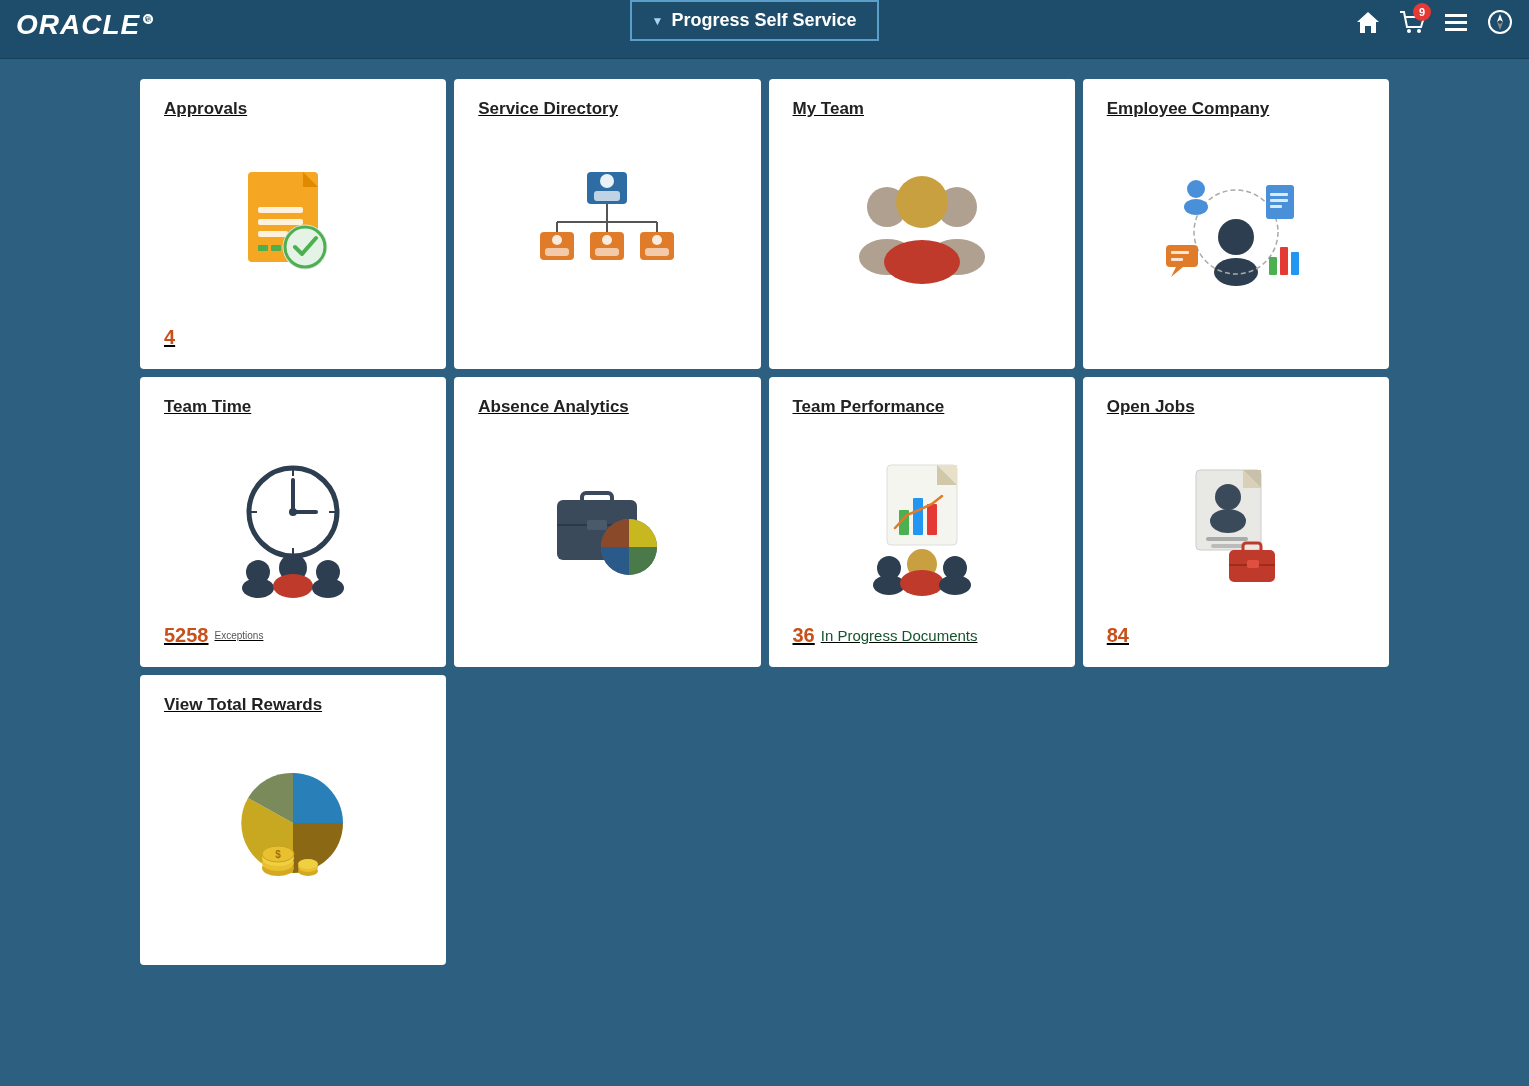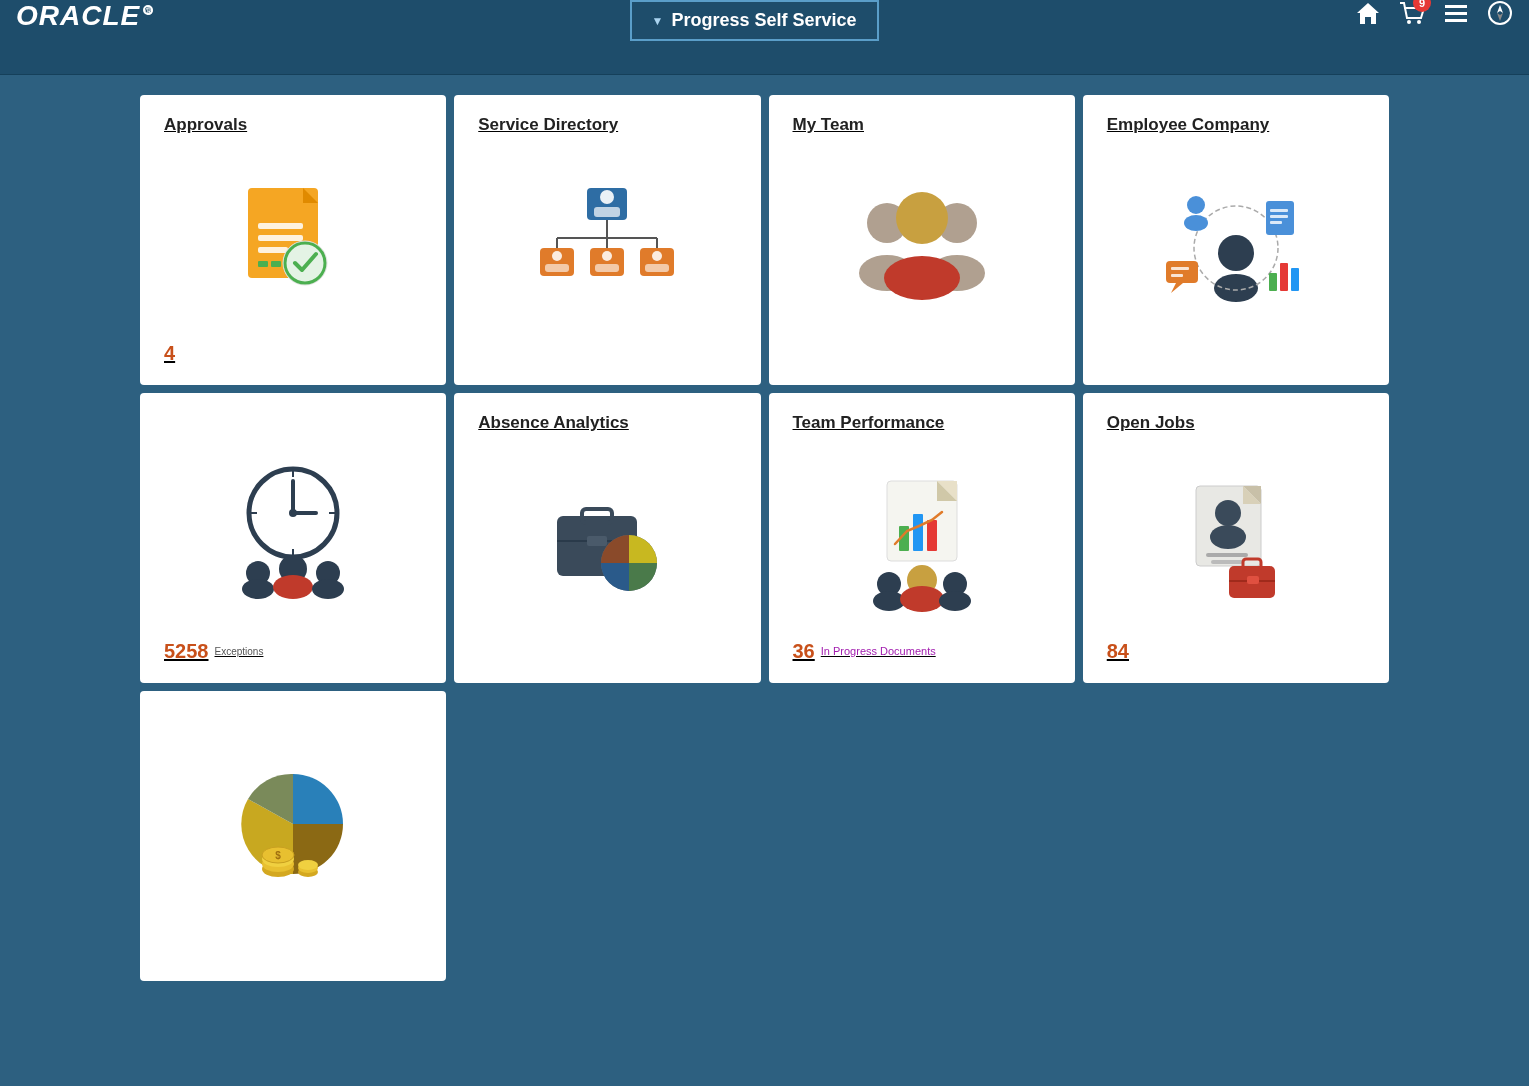--- a/index.html
+++ b/index.html
@@ -6,25 +6,25 @@
     body {
       font-family: Arial, sans-serif;
       background-color: #2d6080;
       min-height: 1086px;
       width: 1529px;
     }
 
     
     .header {
       background-color: #1e4d6b;
-      height: 75px;
-      display: flex;
-      align-items: flex-start;
+      height: 59px;
+      display: flex;
+      align-items: flex-end;
       justify-content: space-between;
-      padding: 0 16px;
+      padding: 17px 16px;
       border-bottom: 1px solid #15405a;
     }
     .header-left {
       display: flex;
       align-items: center;
     }
     .oracle-logo {
       color: white;
       font-size: 28px;
       font-weight: bold;
@@ -363,20 +363,21 @@
           <rect x="10" y="91" width="12" height="3" rx="1" fill="white" opacity="0.8"></rect>
         </svg>
       </div>
       <div class="tile-footer">
         <span class="tile-number"></span>
         <span></span>
       </div>
     </div>
 
     <div class="tile">
+      <div class="tile-title">Team Time</div>
       <div class="tile-icon-area">
         <svg class="team-time-icon" viewBox="0 0 130 130">
 
           <circle cx="65" cy="52" r="44" fill="white" stroke="#2d3e50" stroke-width="5"></circle>
           <circle cx="65" cy="52" r="4" fill="#2d3e50"></circle>
 
           <line x1="65" y1="52" x2="65" y2="20" stroke="#2d3e50" stroke-width="4" stroke-linecap="round"></line>
           <line x1="65" y1="52" x2="88" y2="52" stroke="#2d3e50" stroke-width="4" stroke-linecap="round"></line>
 
           <line x1="65" y1="10" x2="65" y2="16" stroke="#2d3e50" stroke-width="2"></line>
@@ -445,21 +446,21 @@
 
           <circle cx="65" cy="104" r="15" fill="#c8a040"></circle>
           <ellipse cx="65" cy="123" rx="22" ry="13" fill="#c03a2b"></ellipse>
 
           <circle cx="98" cy="108" r="12" fill="#2d3e50"></circle>
           <ellipse cx="98" cy="125" rx="16" ry="10" fill="#2d3e50"></ellipse>
         </svg>
       </div>
       <div class="tile-footer">
         <span class="tile-number">36</span>
-        <span style="color:#a21caf; font-size:11px;">In Progress Documents</span>
+        <span style="color:#14532d; font-size:15px;">In Progress Documents</span>
       </div>
     </div>
 
     <div class="tile">
       <div class="tile-title">Open Jobs</div>
       <div class="tile-icon-area">
         <svg class="open-jobs-icon" viewBox="0 0 110 120">
 
           <rect x="15" y="5" width="65" height="80" rx="4" fill="#e8e8e4" stroke="#ccc" stroke-width="1"></rect>
 
@@ -478,20 +479,21 @@
           <rect x="66" y="95" width="12" height="8" rx="2" fill="#e05040"></rect>
         </svg>
       </div>
       <div class="tile-footer">
         <span class="tile-number">84</span>
         <span></span>
       </div>
     </div>
 
     <div class="tile">
+      <div class="tile-title">View Total Rewards</div>
       <div class="tile-icon-area">
         <svg class="total-rewards-icon" viewBox="0 0 140 120">
 
           <path d="M70,60 L70,10 A50,50 0 0,1 120,60 Z" fill="#2980b9"></path>
 
           <path d="M70,60 L120,60 A50,50 0 0,1 70,110 Z" fill="#8b6914"></path>
 
           <path d="M70,60 L70,110 A50,50 0 0,1 25,35 Z" fill="#c8a820"></path>
 
           <path d="M70,60 L25,35 A50,50 0 0,1 70,10 Z" fill="#7a8a5a"></path>

